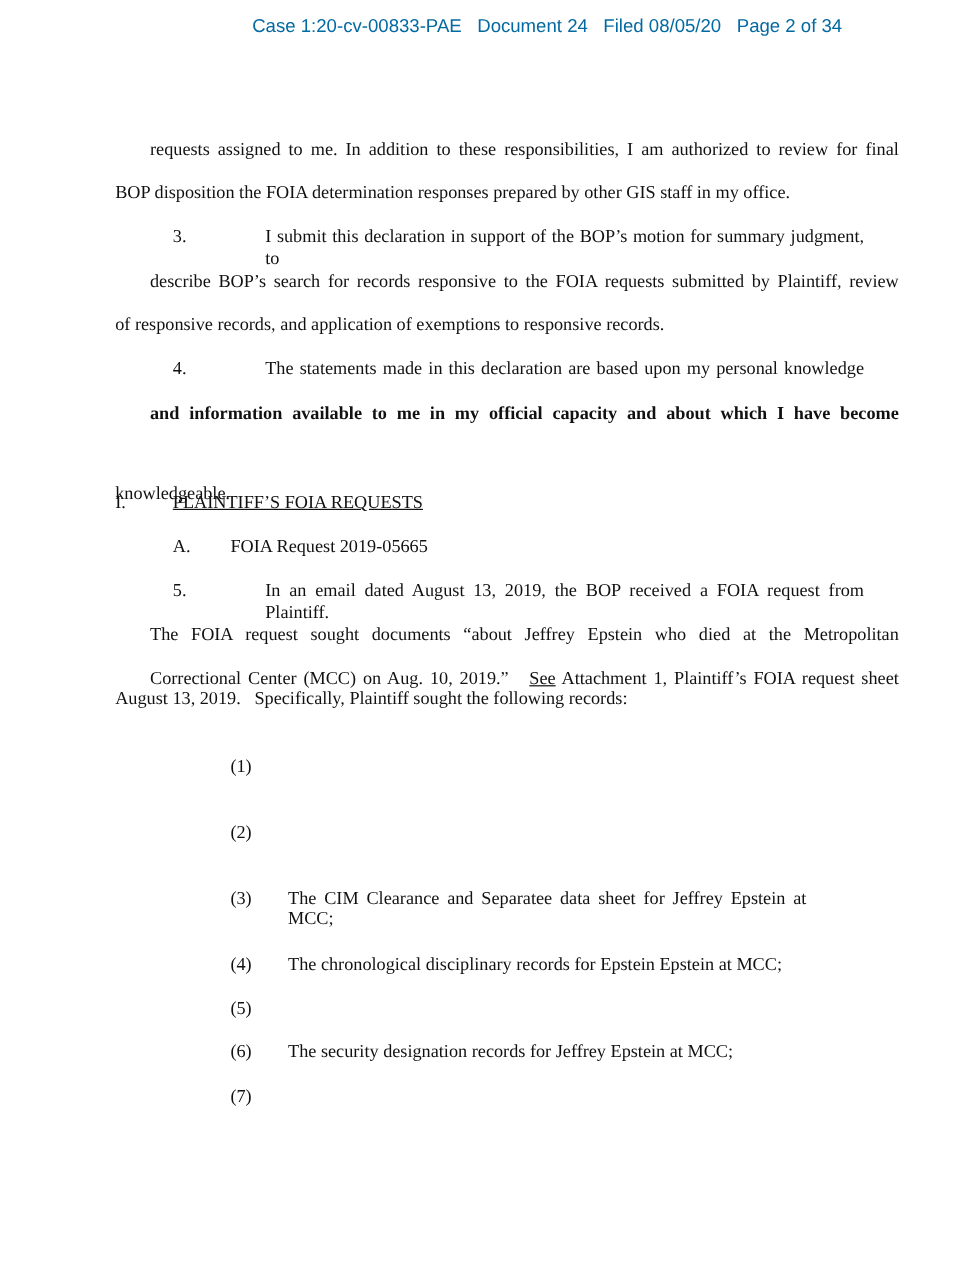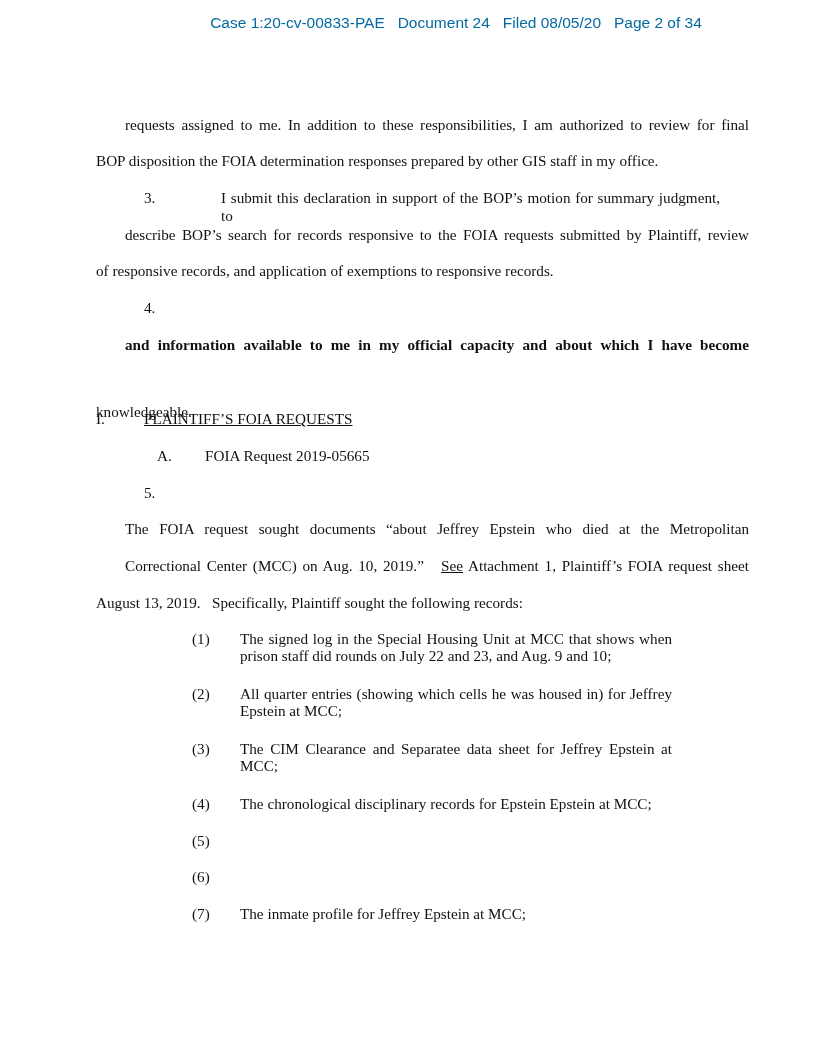--- a/index.html
+++ b/index.html
@@ -101,61 +101,61 @@
 
   <div class="line" style="top:189px; display:flex;">
     <span class="para-num">3.</span>
     <span class="justify" style="flex:1;">I submit this declaration in support of the BOP’s motion for summary judgment, to</span>
   </div>
   <div class="line justify" style="top:226px;">describe BOP’s search for records responsive to the FOIA requests submitted by Plaintiff, review</div>
   <div class="line" style="top:262px;">of responsive records, and application of exemptions to responsive records.</div>
 
   <div class="line" style="top:299px; display:flex;">
     <span class="para-num">4.</span>
+    <span class="justify" style="flex:1;">The statements made in this declaration are based upon my personal knowledge</span>
   </div>
   <div class="line justify" style="top:336px;font-weight:bold;">and information available to me in my official capacity and about which I have become</div>
   <div class="line" style="top:379px;margin-top:24px;">knowledgeable.</div>
 
   <div class="line heading" style="top:410px;">
     <span class="label">I.</span><span class="underline">PLAINTIFF’S FOIA REQUESTS</span>
   </div>
 
-  <div class="line heading sub-heading" style="top:447px;margin-left:13px;">
+  <div class="line heading sub-heading" style="top:447px;">
     <span class="label">A.</span><span>FOIA Request 2019-05665</span>
   </div>
 
   <div class="line" style="top:484px; display:flex;">
     <span class="para-num">5.</span>
+    <span class="justify" style="flex:1;">In an email dated August 13, 2019, the BOP received a FOIA request from Plaintiff.</span>
   </div>
   <div class="line justify" style="top:520px;">The FOIA request sought documents “about Jeffrey Epstein who died at the Metropolitan</div>
   <div class="line justify" style="top:557px;">
     <span style="white-space:pre;">Correctional Center (MCC) on Aug. 10, 2019.”   </span><span class="underline">See</span><span style="white-space:pre;"> Attachment 1, Plaintiff’s FOIA request sheet</span>
   </div>
-  <div class="line" style="top:594px; white-space:pre;">August 13, 2019.   Specifically, Plaintiff sought the following records:</div>
+  <div class="line" style="top:574px; white-space:pre;">August 13, 2019.   Specifically, Plaintiff sought the following records:</div>
 
   <div class="list-item" style="top:631px;">
     <span class="num">(1)</span>
-    <span class="text jl">The signed log in the Special Housing Unit at MCC that shows when prison staff did rounds on July 22 and 23, and Aug. 9 and 10;</span>
   </div>
   <div class="list-item" style="top:686px;">
     <span class="num">(2)</span>
-    <span class="text jl">All quarter entries (showing which cells he was housed in) for Jeffrey Epstein at MCC;</span>
   </div>
   <div class="list-item" style="top:741px;">
     <span class="num">(3)</span>
     <span class="text jl">The CIM Clearance and Separatee data sheet for Jeffrey Epstein at MCC;</span>
   </div>
   <div class="list-item" style="top:796px;">
     <span class="num">(4)</span>
     <span class="text">The chronological disciplinary records for Epstein Epstein at MCC;</span>
   </div>
   <div class="list-item" style="top:833px;">
     <span class="num">(5)</span>
   </div>
   <div class="list-item" style="top:869px;">
     <span class="num">(6)</span>
+    <span class="text">The security designation records for Jeffrey Epstein at MCC;</span>
   </div>
   <div class="list-item" style="top:906px;">
     <span class="num">(7)</span>
-    <span class="text">The inmate profile for Jeffrey Epstein at MCC;</span>
   </div>
 
 </div>
 
 </body></html>

